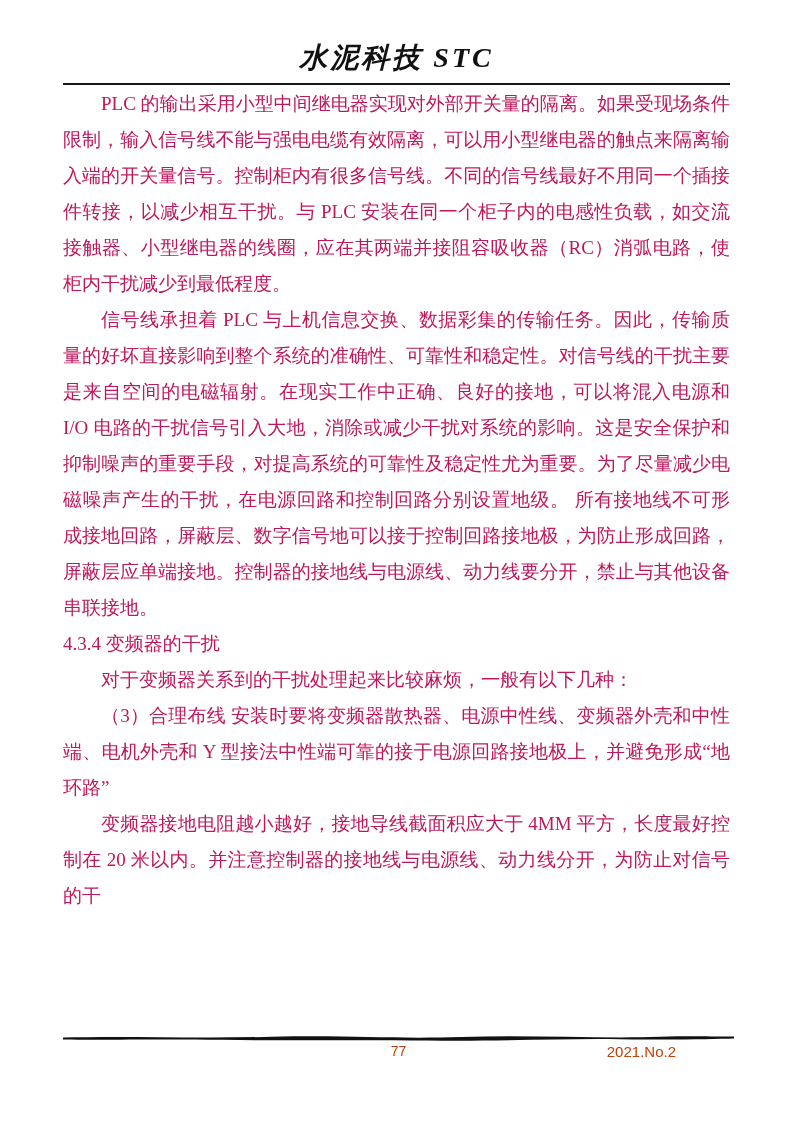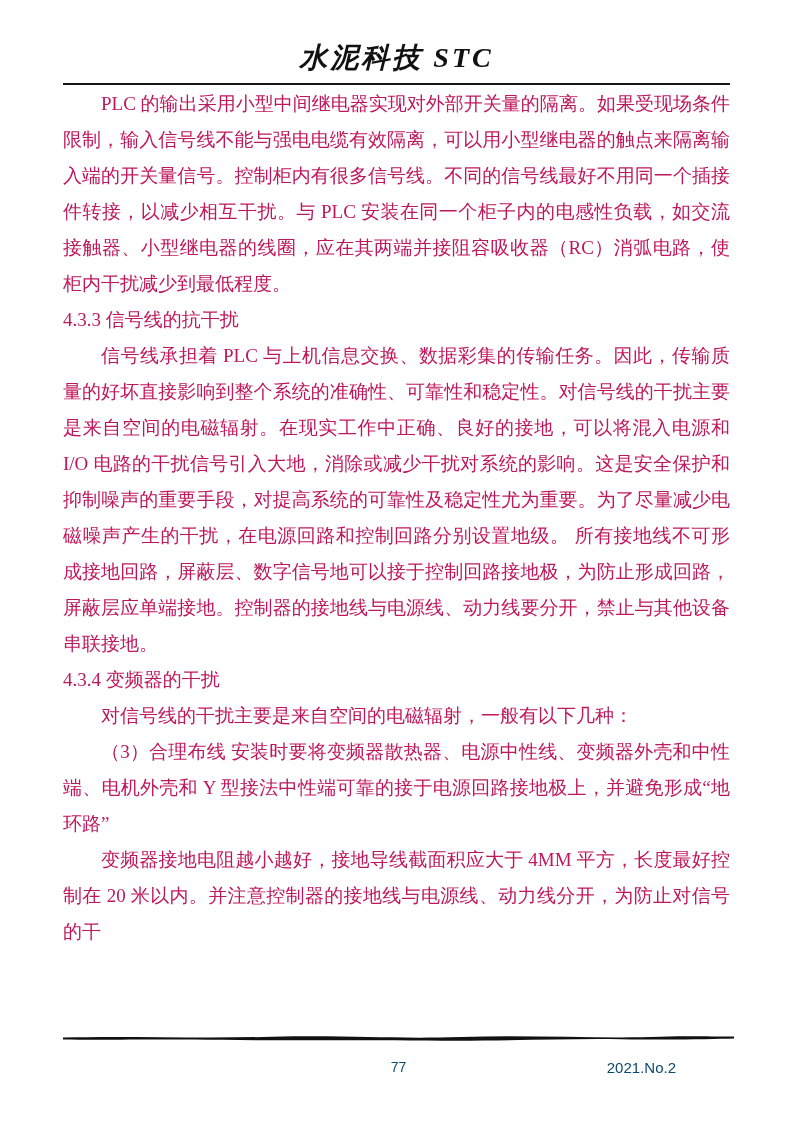--- a/index.html
+++ b/index.html
@@ -62,22 +62,22 @@
   .footer-rule {
     display: block;
     width: 100%;
     height: 10px;
   }
   .footer-row {
     position: relative;
     height: 20px;
     font-family: "Liberation Sans", sans-serif;
     font-size: 14px;
-    color: #0c4a6e;
-    margin-top: 16px;
+    color: #c2410c;
+    margin-top: 0px;
   }
   .page-number {
     position: absolute;
     left: 0;
     right: 0;
     text-align: center;
     top: 0;
   }
   .issue-number {
     position: absolute;
@@ -93,24 +93,23 @@
 
   <div class="page-header">
     <span class="journal-title">水泥科技 STC</span>
   </div>
 
   <div class="header-rule"></div>
 
   <div class="content">
 
   <div class="para">PLC 的输出采用小型中间继电器实现对外部开关量的隔离。如果受现场条件限制，输入信号线不能与强电电缆有效隔离，可以用小型继电器的触点来隔离输入端的开关量信号。控制柜内有很多信号线。不同的信号线最好不用同一个插接件转接，以减少相互干扰。与 PLC 安装在同一个柜子内的电感性负载，如交流接触器、小型继电器的线圈，应在其两端并接阻容吸收器（RC）消弧电路，使柜内干扰减少到最低程度。</div>
-      <div class="heading">4.3.3 信号线的抗干扰</div>
       <div class="para">信号线承担着 PLC 与上机信息交换、数据彩集的传输任务。因此，传输质量的好坏直接影响到整个系统的准确性、可靠性和稳定性。对信号线的干扰主要是来自空间的电磁辐射。在现实工作中正确、良好的接地，可以将混入电源和 I/O 电路的干扰信号引入大地，消除或减少干扰对系统的影响。这是安全保护和抑制噪声的重要手段，对提高系统的可靠性及稳定性尤为重要。为了尽量减少电磁噪声产生的干扰，在电源回路和控制回路分别设置地级。 所有接地线不可形成接地回路，屏蔽层、数字信号地可以接于控制回路接地极，为防止形成回路，屏蔽层应单端接地。控制器的接地线与电源线、动力线要分开，禁止与其他设备串联接地。</div>
       <div class="heading">4.3.4 变频器的干扰</div>
-      <div class="para">对信号线的干扰主要是来自空间的电磁辐射，一般有以下几种：</div>
+      <div class="para">对于变频器关系到的干扰处理起来比较麻烦，一般有以下几种：</div>
       <div class="para">（3）合理布线 安装时要将变频器散热器、电源中性线、变频器外壳和中性端、电机外壳和 Y 型接法中性端可靠的接于电源回路接地极上，并避免形成“地环路”</div>
       <div class="para">变频器接地电阻越小越好，接地导线截面积应大于 4MM 平方，长度最好控制在 20 米以内。并注意控制器的接地线与电源线、动力线分开，为防止对信号的干</div>
     </div>
 
   <div class="page-footer">
     <svg class="footer-rule" viewBox="0 0 674 10" preserveAspectRatio="none" aria-hidden="true">
       <path fill="#111111" d="M0,4.6 C60,2.8 130,5.6 210,3.8 C290,2.0 330,6.2 400,4.0 C470,1.8 540,5.8 600,3.8 C635,2.7 660,3.9 674,3.5 L674,5.5 C650,6.2 615,7.0 560,6.2 C500,5.3 440,8.6 366,7.6 C292,6.6 235,8.0 160,6.8 C95,5.8 40,7.2 0,6.4 Z"></path>
     </svg>
     <div class="footer-row">
       <span class="page-number">77</span>

